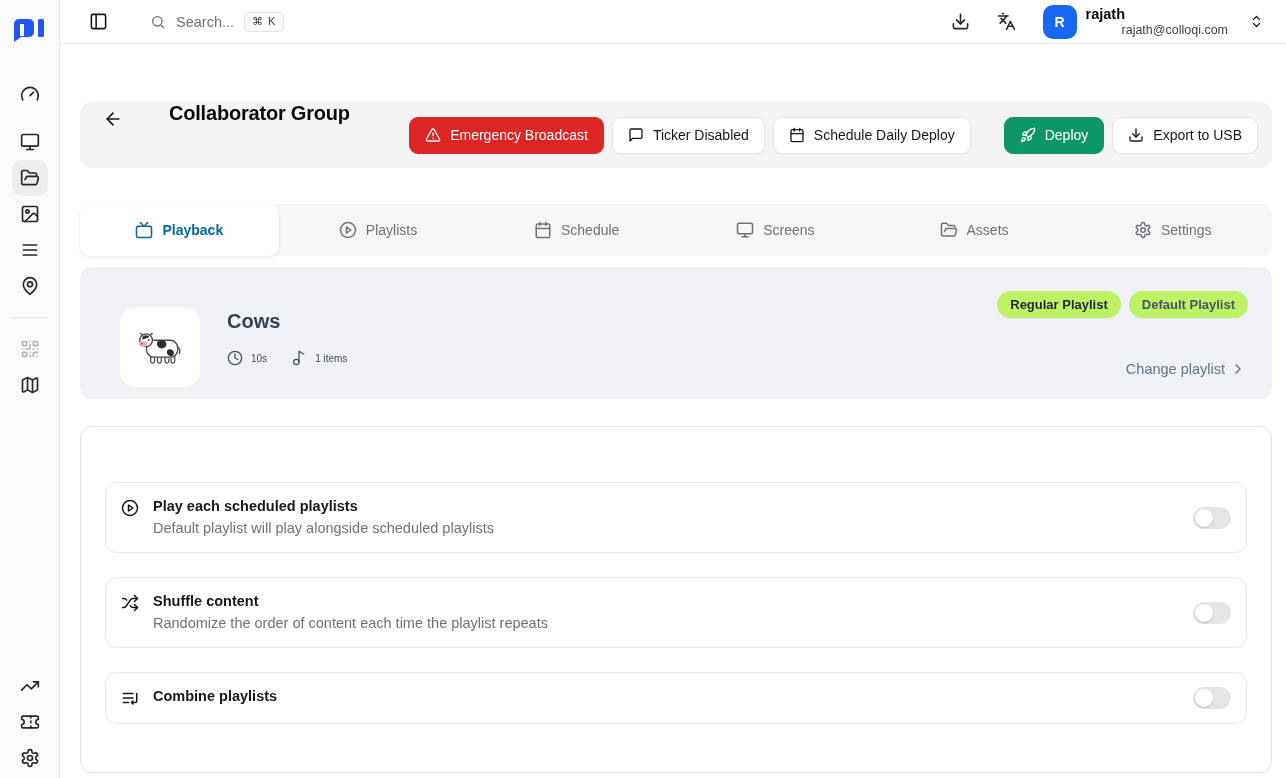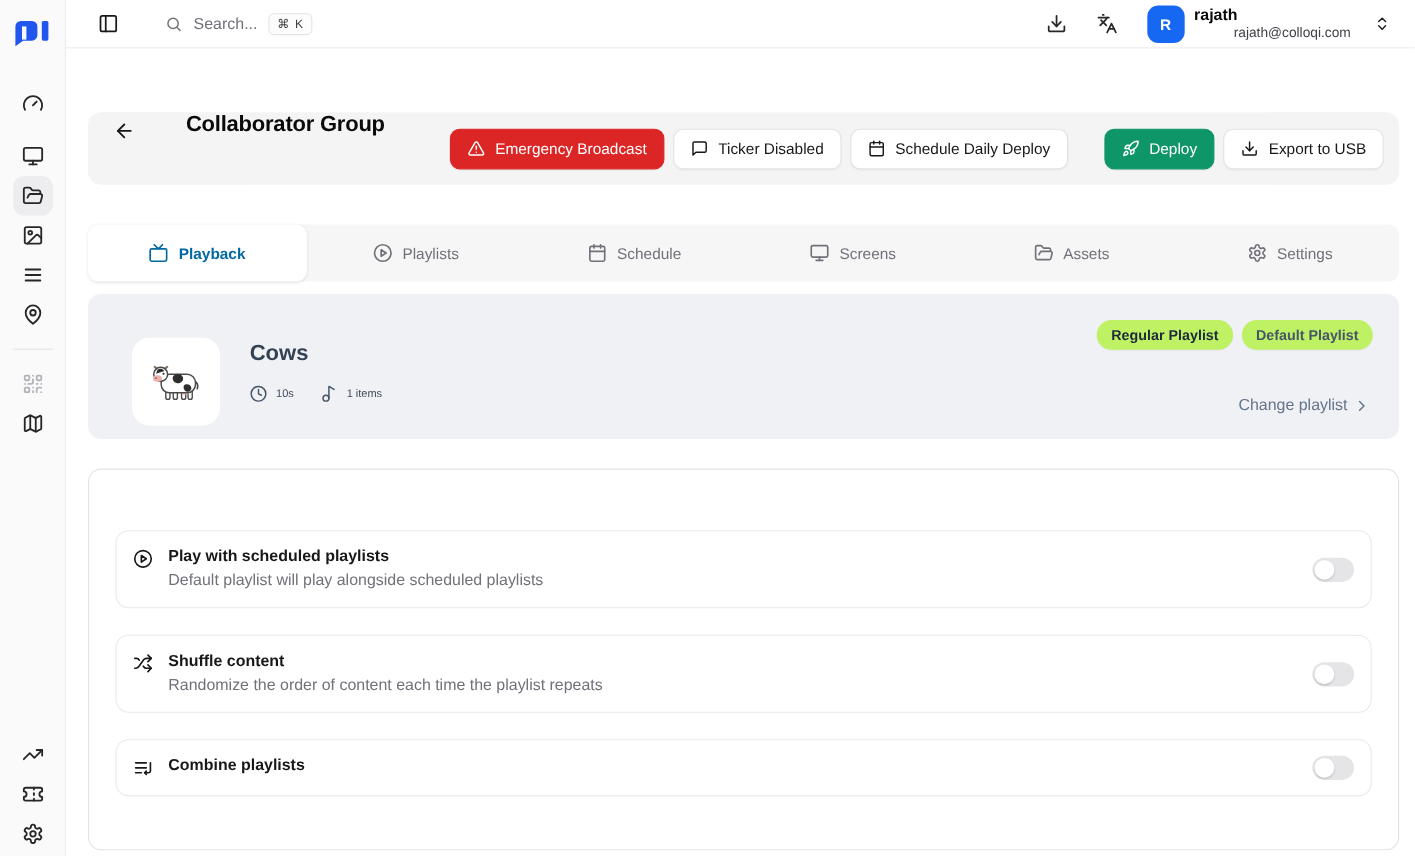--- a/index.html
+++ b/index.html
@@ -474,21 +474,21 @@
   <section class="options-card">
     <div class="options-body">
       <div class="option-row">
         <span class="icon opt-icon">
             <svg viewBox="0 0 24 24" fill="none" stroke="currentColor" stroke-width="2" stroke-linecap="round" stroke-linejoin="round">
               <circle cx="12" cy="12" r="10"></circle>
               <path d="m10 8 6 4-6 4Z"></path>
             </svg>
           </span>
         <div>
-          <div class="opt-title">Play with scheduled playlists</div>
+          <div class="opt-title">Play each scheduled playlists</div>
           <div class="opt-desc">Default playlist will play alongside scheduled playlists</div>
         </div>
         <div class="toggle">
             <div class="knob"></div>
           </div>
       </div>
       <div class="option-row">
         <span class="icon opt-icon">
             <svg viewBox="0 0 24 24" fill="none" stroke="currentColor" stroke-width="2" stroke-linecap="round" stroke-linejoin="round">
               <path d="M2 18h1.4c1.3 0 2.5-.6 3.3-1.7l6.1-8.6c.7-1.1 2-1.7 3.3-1.7H22"></path>

